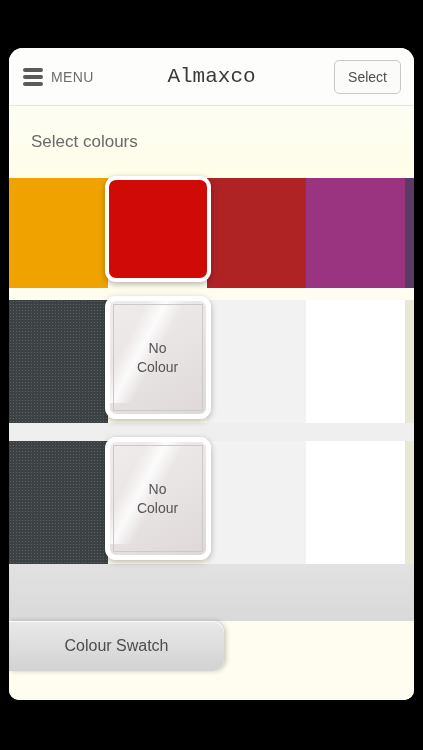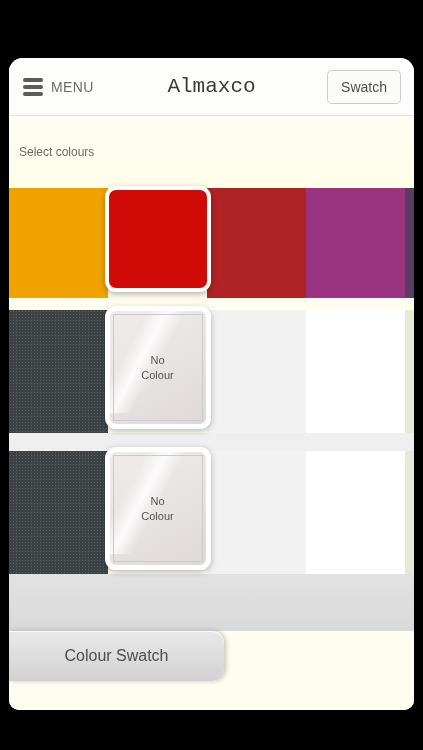--- a/index.html
+++ b/index.html
@@ -1,20 +1,20 @@
 <!DOCTYPE html>
 <html><head>
 <meta charset="utf-8">
 <style>
   * { margin:0; padding:0; box-sizing:border-box; }
   html,body { width:423px; height:750px; background:#000; overflow:hidden; }
   body { font-family:"Liberation Sans","DejaVu Sans",sans-serif; }
 
   .device {
-    position:absolute; left:9px; top:58px;
+    position:absolute; left:9px; top:48px;
     width:405px; height:652px;
     background:#fff;
     border-radius:14px 14px 10px 10px;
     overflow:hidden;
   }
 
   
   .appbar {
     position:relative; height:58px; background:#fdfdfc;
     border-bottom:1px solid #e3e3df;
@@ -34,21 +34,21 @@
     padding:8px 13px; font-size:14px; color:#4e4e4e;
     background:#fbfbfa; border:1px solid #c9c9c5; border-radius:5px;
     cursor:pointer;
   }
 
   
   .screen { position:relative; height:594px; background:#fffdf0; }
 
   .section-label {
     height:72px; display:flex; align-items:center;
-    padding-left:10px; font-size:12px; color:#6a6a6a;
+    padding-left:22px; font-size:17px; color:#6a6a6a;
     background:linear-gradient(#fdfdf4,#fffee8);
   }
 
   .row { display:flex; position:relative; }
   .row-colour { height:110px; }
   .row-tile   { height:123px; }
   .row-gap    { height:18px; background:#efeff0; }
   .row-gap2   { height:12px; background:#fffdf0; }
 
   .cell { flex:1 1 0; position:relative; }
@@ -67,21 +67,21 @@
     position:absolute; left:50%; top:-4px; transform:translateX(-50%);
     width:106px; height:123px; border-radius:11px;
     border:5px solid #fff;
     box-shadow:0 2px 6px rgba(0,0,0,.28);
     background:linear-gradient(150deg,#efeceb 0%,#e9e5e4 45%,#ded9d8 100%);
     overflow:hidden;
   }
   .tile-inner {
     position:absolute; inset:3px; border:1px solid #cdc9c8;
     display:flex; flex-direction:column; align-items:center; justify-content:center;
-    font-size:11px; color:#555; line-height:1.32; text-align:left;
+    font-size:14px; color:#555; line-height:1.32; text-align:left;
   }
   .tile-gloss {
     position:absolute; left:-30%; top:-60%; width:160%; height:150%;
     background:linear-gradient(118deg,rgba(255,255,255,0) 42%,rgba(255,255,255,.85) 50%,rgba(255,255,255,0) 58%);
     pointer-events:none;
   }
 
   .texture { position:absolute; inset:0; }
   .texture::after{
     content:""; position:absolute; inset:0; opacity:.55;
@@ -122,21 +122,21 @@
   <div class="appbar">
     <div class="menu-btn">
       <span class="burger">
         <i></i>
           <i></i>
           <i></i>
       </span>
       <span class="menu-label">MENU</span>
     </div>
     <div class="app-title">Almaxco</div>
-    <div class="enquiry">Swatch</div>
+    <div class="enquiry">Select</div>
   </div>
 
   <div class="screen">
 
     <div class="section-label">Select colours</div>
 
     <div class="row row-colour">
       <div class="cell" style="background:#F0A300"></div>
       <div class="sel-wrap">
         <div class="sel-swatch" style="background:#D00A06"></div>

